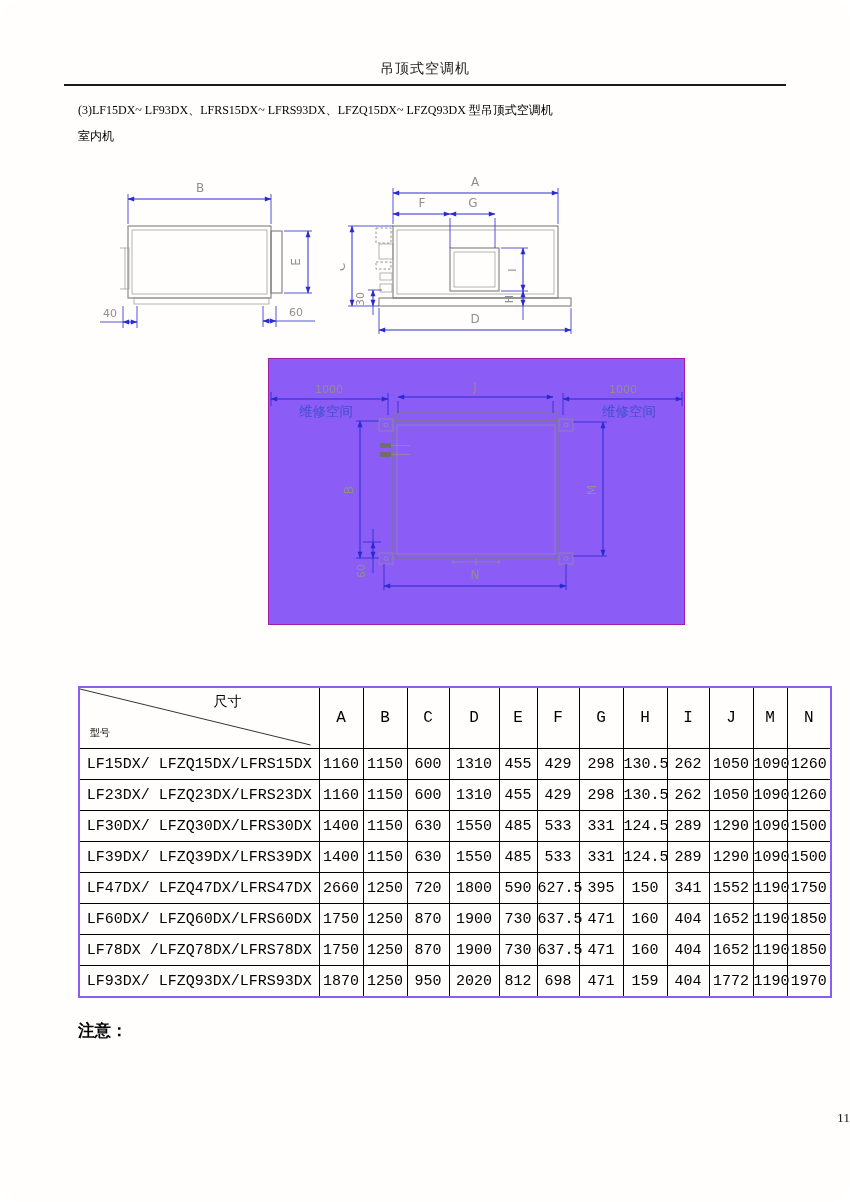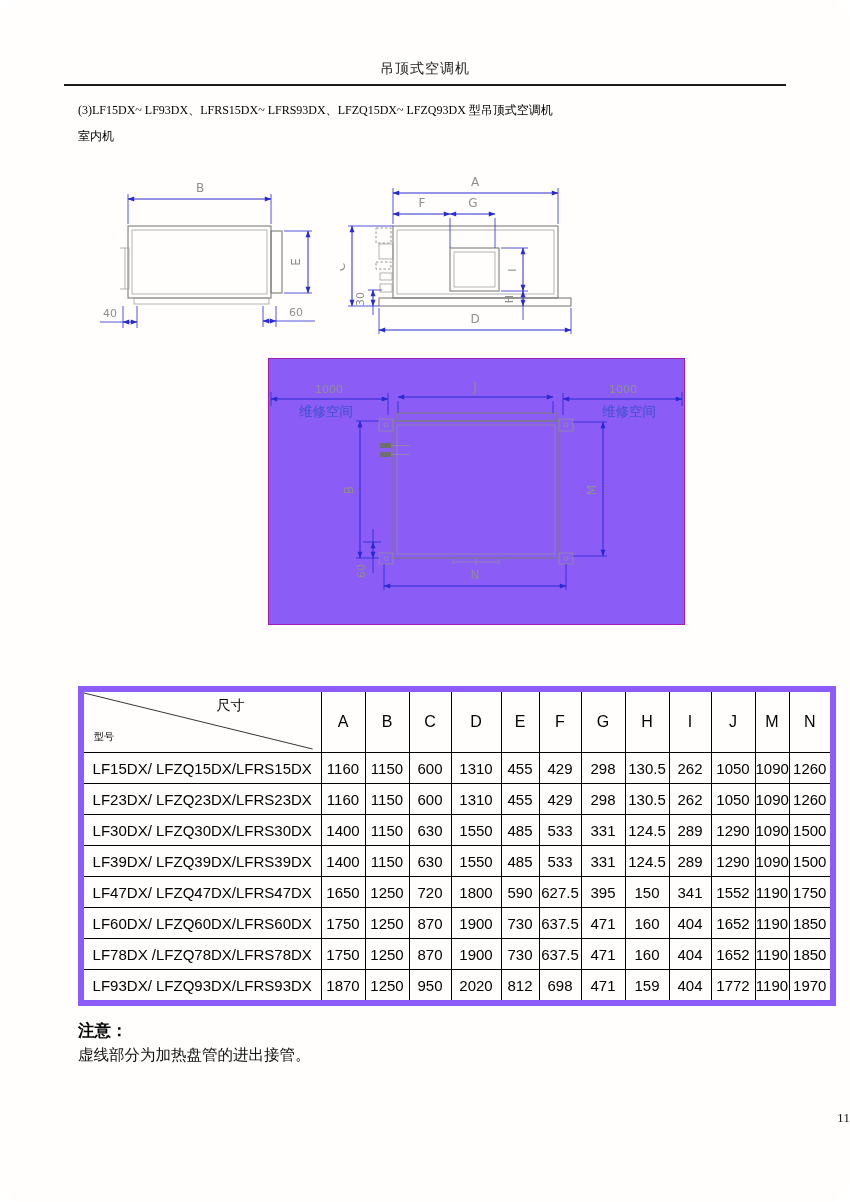--- a/index.html
+++ b/index.html
@@ -34,22 +34,22 @@
   .outline-thin{stroke:#949494;stroke-width:0.7;fill:none;}
   .dashed{stroke:#8a8a8a;stroke-width:0.9;fill:none;stroke-dasharray:2.5,2;}
   .stub{fill:#6f6f6f;stroke:none;}
   .dim-label{fill:#8f8f8f;font-size:11px;}
   .dim-label-lg{fill:#8f8f8f;font-size:12px;}
   .service-label{fill:#3f51cc;font-size:13.5px;font-family:"Liberation Sans","DejaVu Sans",sans-serif;}
   
   .table-wrap{position:absolute;left:78px;top:686px;}
   .dim-table{
     border-collapse:collapse;table-layout:fixed;width:752px;
-    font-family:Liberation Sans, sans-serif;
-    border:6px solid #8b5cf6;
+    font-family:Liberation Mono, monospace;
+    border:2px solid #8b5cf6;
   }
   .dim-table th,.dim-table td{
     border:1.5px solid #000;text-align:center;vertical-align:middle;
     padding:0;font-weight:normal;color:#000;
   }
   .dim-table thead th{height:60px;font-size:16px;}
   .dim-table tbody td{height:30px;font-size:15px;}
   .corner-cell{position:relative;}
   .corner-diag{position:absolute;left:0;top:0;width:100%;height:100%;}
   .corner-diag line{stroke:#333;stroke-width:1;}
@@ -358,21 +358,21 @@
             <td>533</td>
             <td>331</td>
             <td>124.5</td>
             <td>289</td>
             <td>1290</td>
             <td>1090</td>
             <td>1500</td>
           </tr>
           <tr>
             <td>LF47DX/ LFZQ47DX/LFRS47DX</td>
-            <td>1650</td>
+            <td>2660</td>
             <td>1250</td>
             <td>720</td>
             <td>1800</td>
             <td>590</td>
             <td>627.5</td>
             <td>395</td>
             <td>150</td>
             <td>341</td>
             <td>1552</td>
             <td>1190</td>
@@ -421,17 +421,16 @@
             <td>404</td>
             <td>1772</td>
             <td>1190</td>
             <td>1970</td>
           </tr>
         </tbody>
     </table>
   </div>
 
   <div class="notes-heading">注意：</div>
-  <div class="notes-body">虚线部分为加热盘管的进出接管。</div>
 
   <div class="page-number">11</div>
 
 </div>
 
 </body></html>

